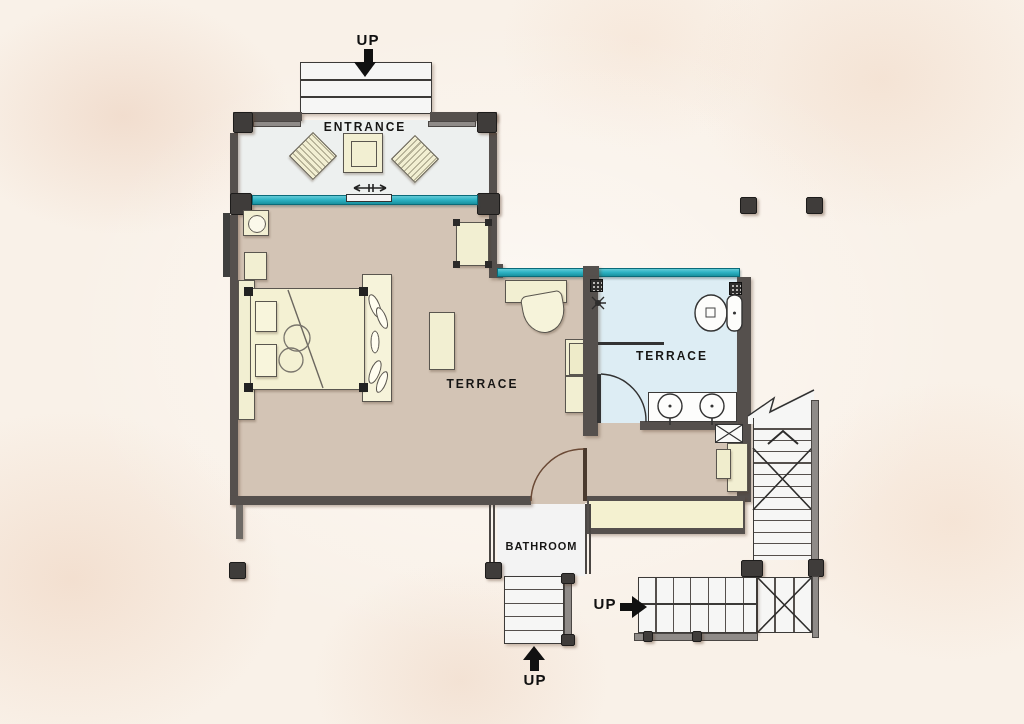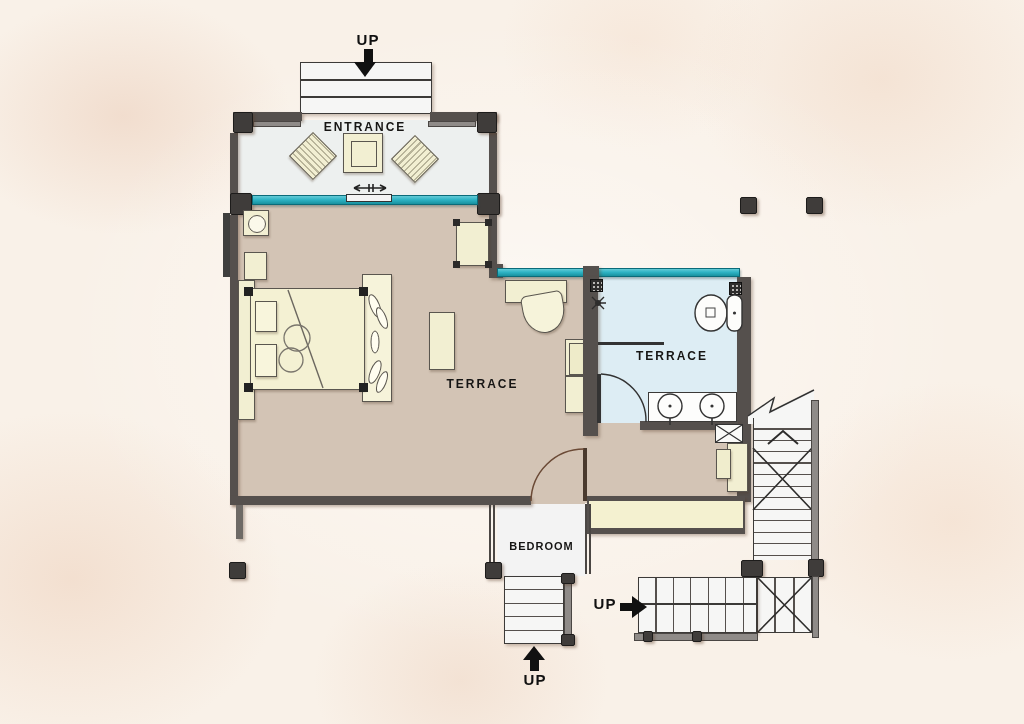--- a/index.html
+++ b/index.html
@@ -169,21 +169,21 @@
   <svg style="left:715px;top:424px;" width="28" height="19" viewBox="0 0 28 19">
     <path d="M1 1 L27 18 M27 1 L1 18" stroke="#333" stroke-width="1.2"></path>
   </svg>
   <div class="cream" style="left:727px;top:443px;width:21px;height:49px;"></div>
   <div class="cream" style="left:716px;top:449px;width:15px;height:30px;background:#f0edcd;"></div>
   <div class="abs" style="left:587px;top:496px;width:158px;height:38px;background:#f4f1d0;border-top:5px solid #55504d;border-bottom:6px solid #55504d;border-left:2px solid #55504d;border-right:2px solid #55504d;box-sizing:border-box;box-shadow:2px 2px 3px rgba(90,60,40,.35);"></div>
 
   <div class="abs" style="left:489px;top:505px;width:6px;height:57px;border-left:2px solid #4a4643;border-right:2px solid #4a4643;box-sizing:border-box;"></div>
   <div class="col" style="left:485px;top:562px;width:17px;height:17px;"></div>
   <div class="abs" style="left:585px;top:504px;width:6px;height:70px;border-left:2px solid #4a4643;border-right:2px solid #4a4643;box-sizing:border-box;"></div>
-  <div class="lbl" style="left:494px;top:540px;width:95px;font-size:11px;letter-spacing:1px;">BEDROOM</div>
+  <div class="lbl" style="left:494px;top:540px;width:95px;font-size:11px;letter-spacing:1px;">BATHROOM</div>
 
   <div class="white-box" style="left:504px;top:576px;width:60px;height:68px;background-image:repeating-linear-gradient(to bottom,transparent 0 12px,#55504d 12px 13.5px);box-shadow:2px 2px 3px rgba(90,60,40,.3);"></div>
   <div class="wall-lt" style="left:564px;top:576px;width:8px;height:66px;"></div>
   <div class="col" style="left:561px;top:573px;width:14px;height:11px;"></div>
   <div class="col" style="left:561px;top:634px;width:14px;height:12px;"></div>
   <div>
     <div class="abs" style="left:523px;top:646px;width:0;height:0;border-left:11px solid transparent;border-right:11px solid transparent;border-bottom:14px solid #111;"></div>
     <div class="abs" style="left:530px;top:660px;width:9px;height:11px;background:#111;"></div>
     <div class="uplbl" style="left:515px;top:671px;width:40px;">UP</div>
   </div>

